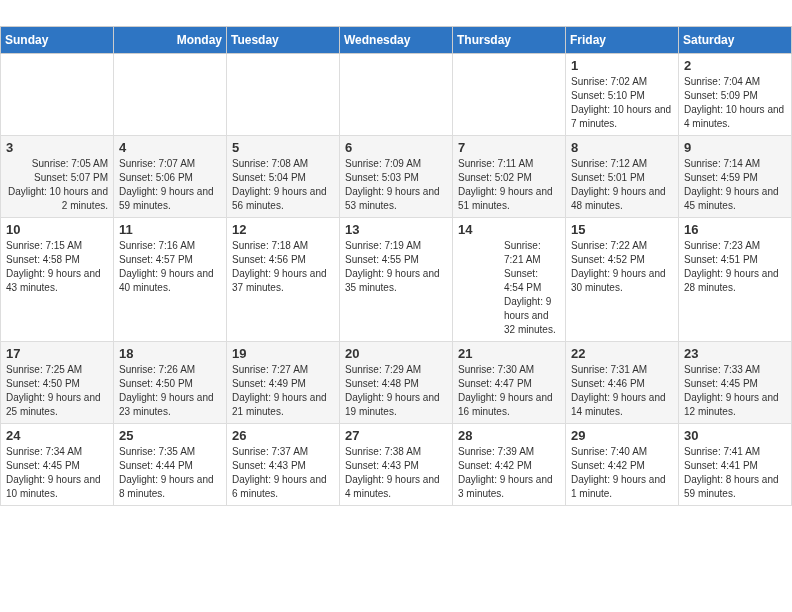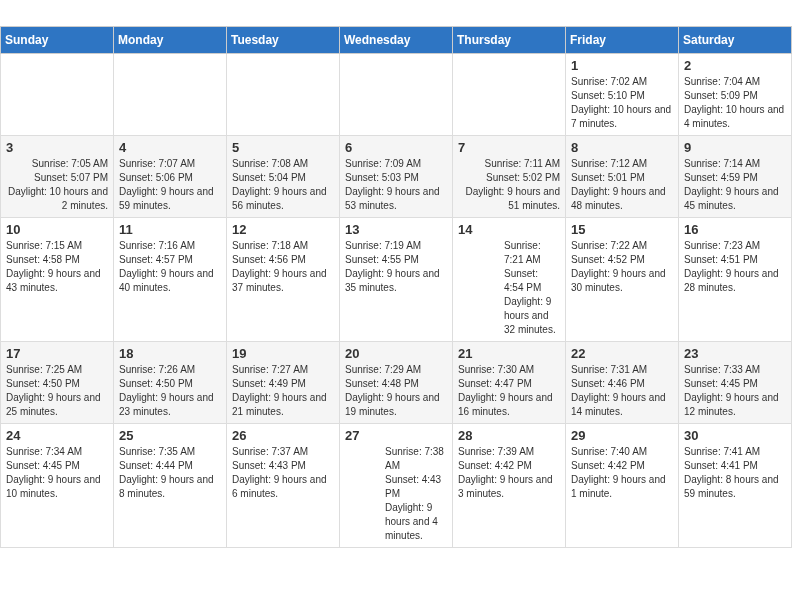--- a/index.html
+++ b/index.html
@@ -93,21 +93,21 @@
     <div class="title-block">
       <div class="month-title"></div>
       <div class="subtitle"></div>
     </div>
   </div>
 
   <table class="calendar">
     <thead>
       <tr>
       <th style="width: 113px;">Sunday</th>
-          <th style="width: 113px;">Monday</th>
+          <th style="width: 113px; text-align: right;">Monday</th>
           <th style="width: 113px;">Tuesday</th>
           <th style="width: 113px;">Wednesday</th>
           <th style="width: 113px;">Thursday</th>
           <th style="width: 113px;">Friday</th>
           <th style="width: 113px;">Saturday</th>
         </tr>
     </thead>
     <tbody>
     <tr>
           <td class="empty"></td>
@@ -148,21 +148,21 @@
 Daylight: 9 hours and 56 minutes.</div>
           </td>
           <td>
             <span class="day-number">6</span>
             <div class="day-info" style="white-space: pre-line;">Sunrise: 7:09 AM
 Sunset: 5:03 PM
 Daylight: 9 hours and 53 minutes.</div>
           </td>
           <td>
             <span class="day-number">7</span>
-            <div class="day-info" style="white-space: pre-line; text-align: right;">Sunrise: 7:11 AM
+            <div class="day-info" style="white-space: pre-line;">Sunrise: 7:11 AM
 Sunset: 5:02 PM
 Daylight: 9 hours and 51 minutes.</div>
           </td>
           <td>
             <span class="day-number">8</span>
             <div class="day-info" style="white-space: pre-line;">Sunrise: 7:12 AM
 Sunset: 5:01 PM
 Daylight: 9 hours and 48 minutes.</div>
           </td>
           <td>
@@ -274,21 +274,21 @@
 Daylight: 9 hours and 8 minutes.</div>
           </td>
           <td>
             <span class="day-number">26</span>
             <div class="day-info" style="white-space: pre-line;">Sunrise: 7:37 AM
 Sunset: 4:43 PM
 Daylight: 9 hours and 6 minutes.</div>
           </td>
           <td>
             <span class="day-number">27</span>
-            <div class="day-info" style="white-space: pre-line; margin-left: 40px;">Sunrise: 7:38 AM
+            <div class="day-info" style="white-space: pre-line;">Sunrise: 7:38 AM
 Sunset: 4:43 PM
 Daylight: 9 hours and 4 minutes.</div>
           </td>
           <td>
             <span class="day-number">28</span>
             <div class="day-info" style="white-space: pre-line;">Sunrise: 7:39 AM
 Sunset: 4:42 PM
 Daylight: 9 hours and 3 minutes.</div>
           </td>
           <td>

